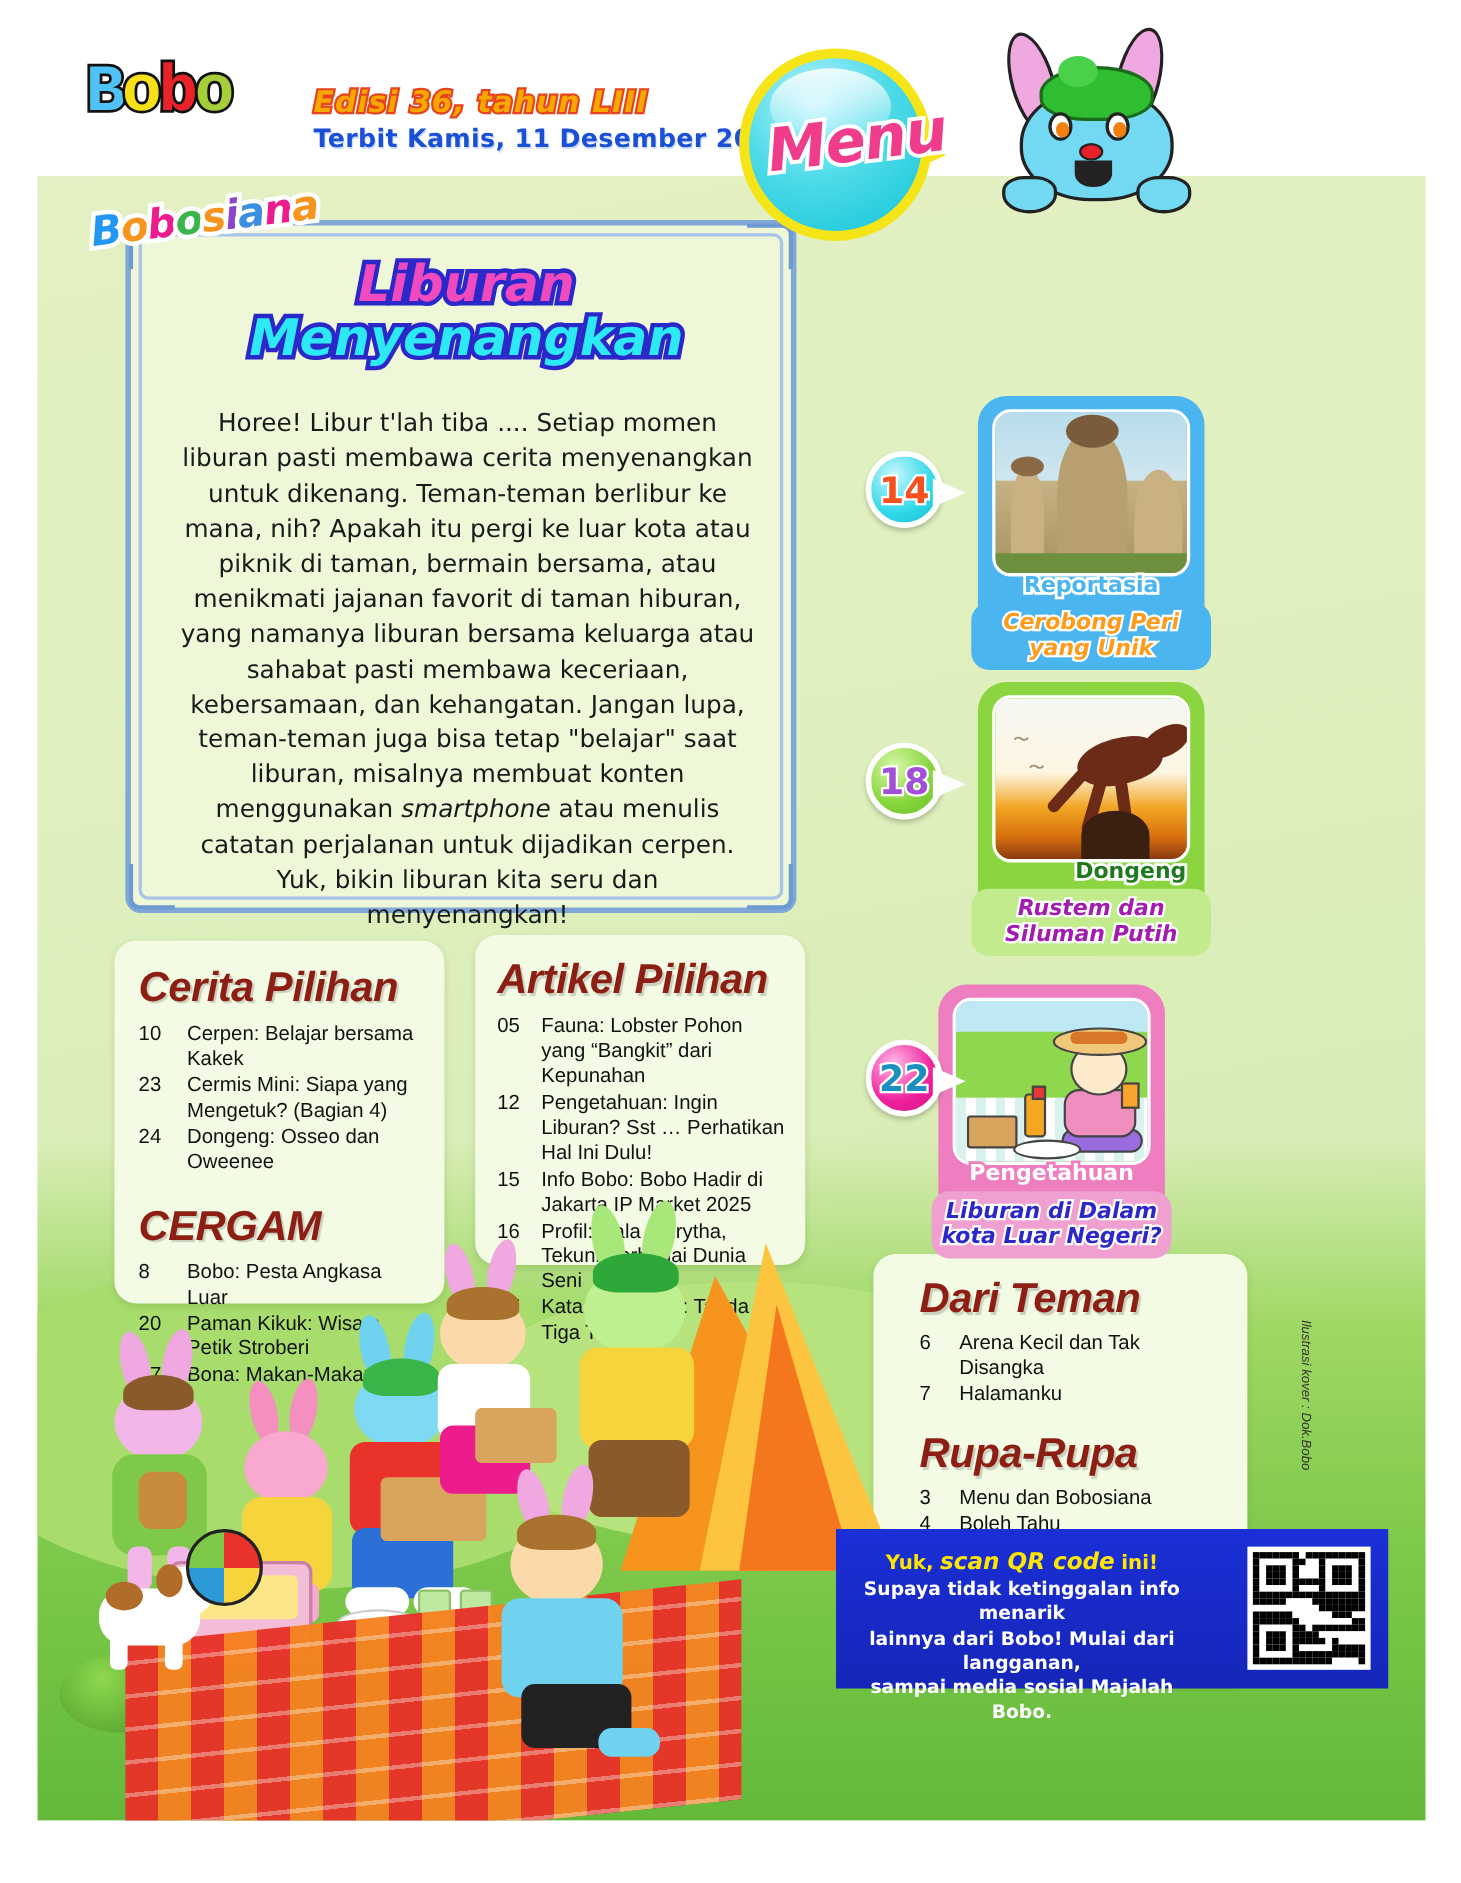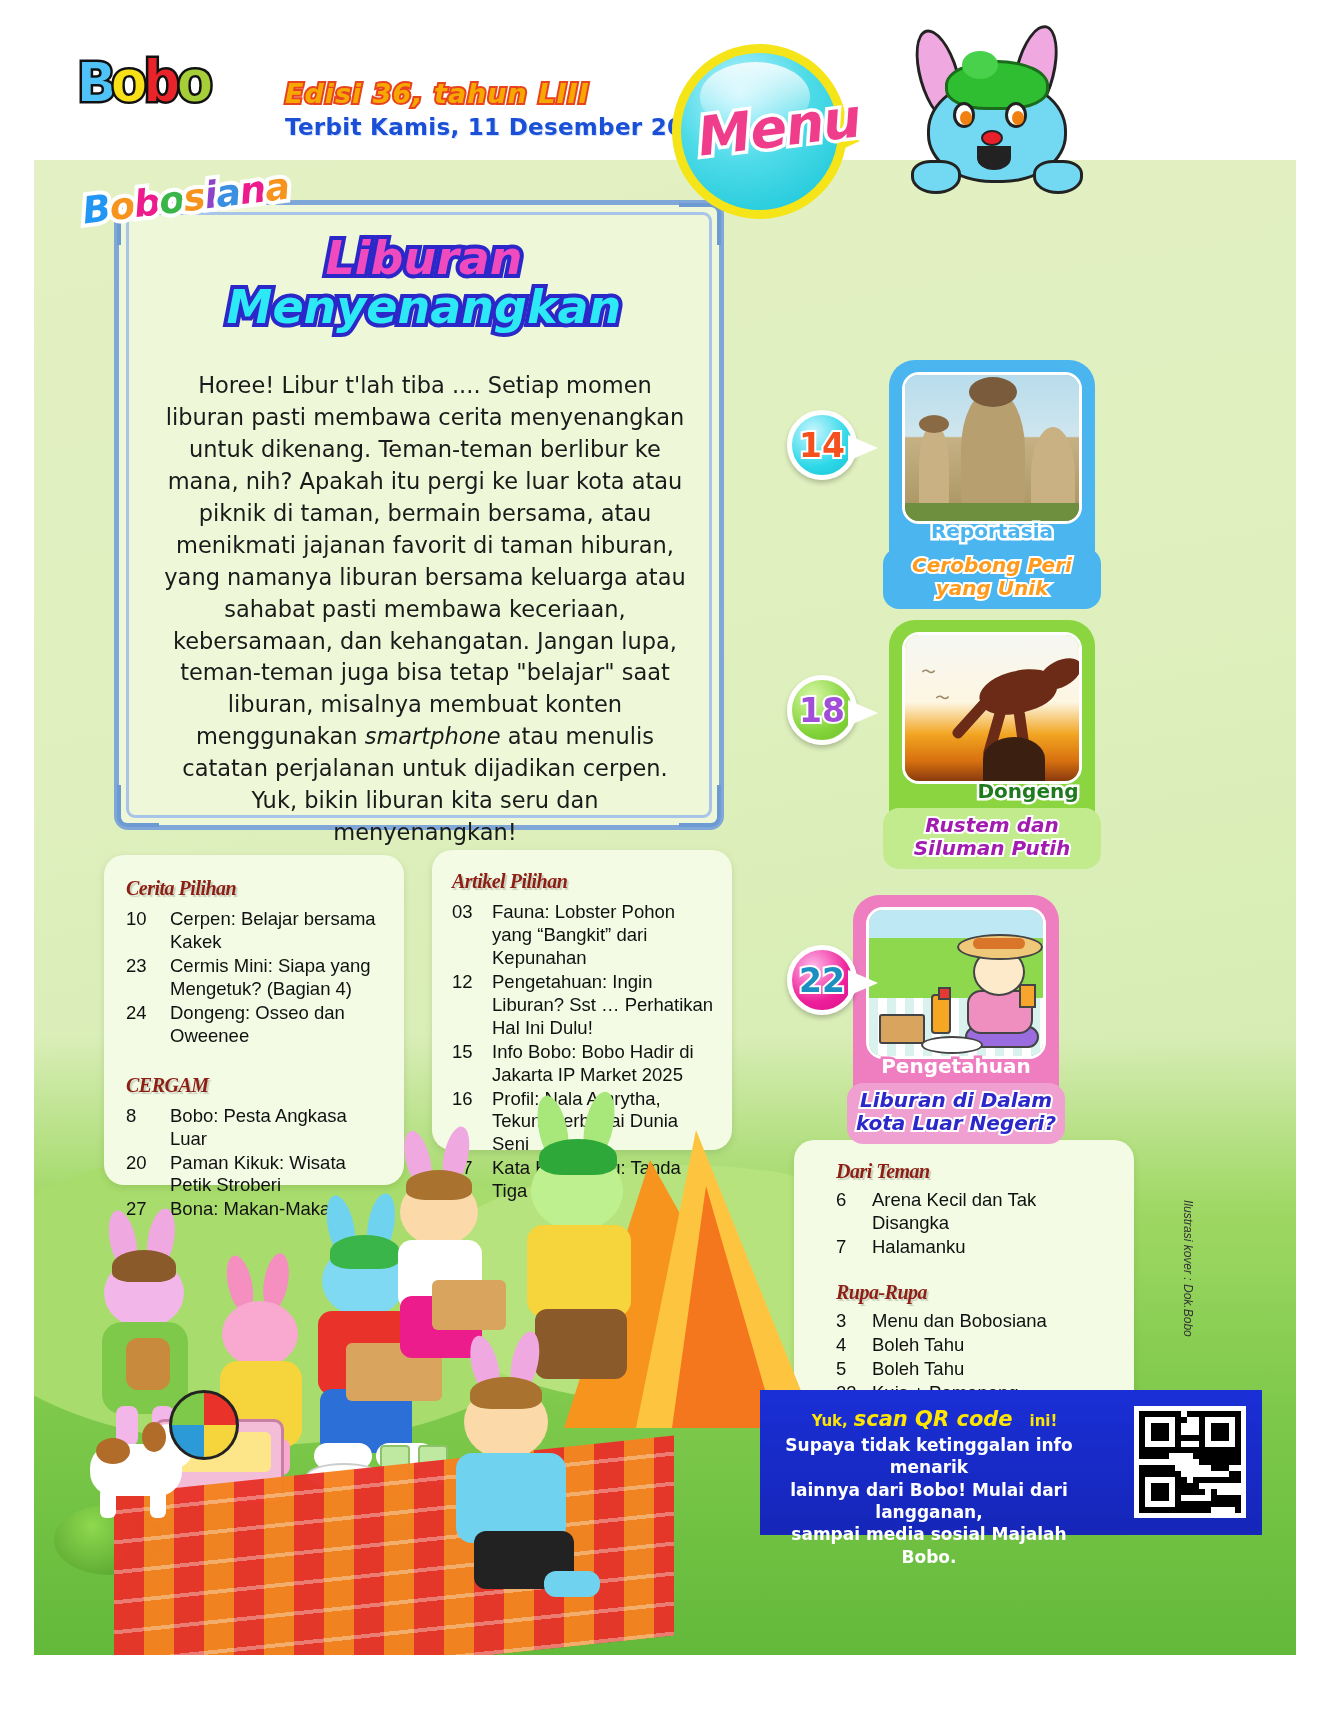--- a/index.html
+++ b/index.html
@@ -103,22 +103,22 @@
      font-size:22.5px; line-height:1.42; color:#1a1a1a; font-family:"DejaVu Sans", sans-serif; }
   .edit-body i { font-style:italic; }
 
   
   .card { position:absolute; background:#f3fbe4; border-radius:20px; z-index:14;
      box-shadow:0 3px 7px rgba(80,110,40,.18); }
   .card-left { left:70px; top:700px; width:300px; height:330px; }
   .card-mid  { left:398px; top:695px; width:300px; height:300px; }
   .card-right{ left:760px; top:985px; width:340px; height:390px; }
 
-  .sec-h { font-size:20px; font-weight:bold; font-style:italic; color:#8c1e14;
-     font-family:Liberation Serif, serif; letter-spacing:-.5px;
+  .sec-h { font-size:38px; font-weight:bold; font-style:italic; color:#8c1e14;
+     font-family:Liberation Sans, sans-serif; letter-spacing:-.5px;
      text-shadow:2px 2px 1px rgba(0,0,0,.17); }
 
   .toc-row { display:flex; font-size:18.5px; line-height:1.24; color:#111;
      font-family:"Liberation Sans", sans-serif; margin-bottom:1px; }
   .toc-num { width:44px; flex:none; }
   .toc-num.wide { width:40px; }
   .toc-txt { flex:1; }
 
   
   .thumb { position:absolute; border-radius:26px; z-index:18; }
@@ -200,21 +200,21 @@
 
   
   .credit { position:absolute; left:1195px; top:1200px; transform:rotate(90deg); transform-origin:left top;
      font-size:12px; font-style:italic; color:#333; white-space:nowrap; z-index:25; }
 
   
   .qr-banner { position:absolute; left:760px; top:1390px; width:502px; height:145px;
      background:linear-gradient(180deg,#1a2fd6,#1526b8); z-index:30; }
   .qr-txt { position:absolute; left:14px; top:16px; width:310px; text-align:center; color:#fff;
      font-size:17px; font-weight:bold; line-height:1.32; font-family:"DejaVu Sans", sans-serif; }
-  .qr-txt .y { color:#ffe600; font-size:15px;margin-left:11px; }
+  .qr-txt .y { color:#ffe600; font-size:18px; }
   .qr-txt .yi { color:#ffe600; font-size:21px; font-style:italic; }
   .qr-box { position:absolute; right:16px; top:16px; width:112px; height:112px; background:#fff; padding:5px; }
   .qr-grid { width:102px; height:102px; display:grid; grid-template-columns:repeat(17,1fr); grid-template-rows:repeat(17,1fr); }
   .qr-grid i { background:#000; }
 
   
   .sc { position:absolute; z-index:16; }
   .tent { position:absolute; left:530px; top:945px; width:330px; height:330px; z-index:15; }
   .tent-b { position:absolute; left:0; top:60px; width:0; height:0;
      border-left:86px solid transparent; border-right:150px solid transparent; border-bottom:268px solid #f7941e; }
@@ -327,21 +327,21 @@
         </div>
       </div>
     </div>
   </div>
 
   <div class="card card-mid">
     <div style="padding:20px 16px 0 20px;">
       <div class="sec-h">Artikel Pilihan</div>
       <div style="margin-top:8px;">
         <div class="toc-row">
-          <span class="toc-num wide">03</span>
+          <span class="toc-num wide">05</span>
           <span class="toc-txt">Fauna: Lobster Pohon yang “Bangkit” dari Kepunahan</span>
         </div>
         <div class="toc-row">
           <span class="toc-num wide">12</span>
           <span class="toc-txt">Pengetahuan: Ingin Liburan? Sst … Perhatikan Hal Ini Dulu!</span>
         </div>
         <div class="toc-row">
           <span class="toc-num wide">15</span>
           <span class="toc-txt">Info Bobo: Bobo Hadir di Jakarta IP Market 2025</span>
         </div>

